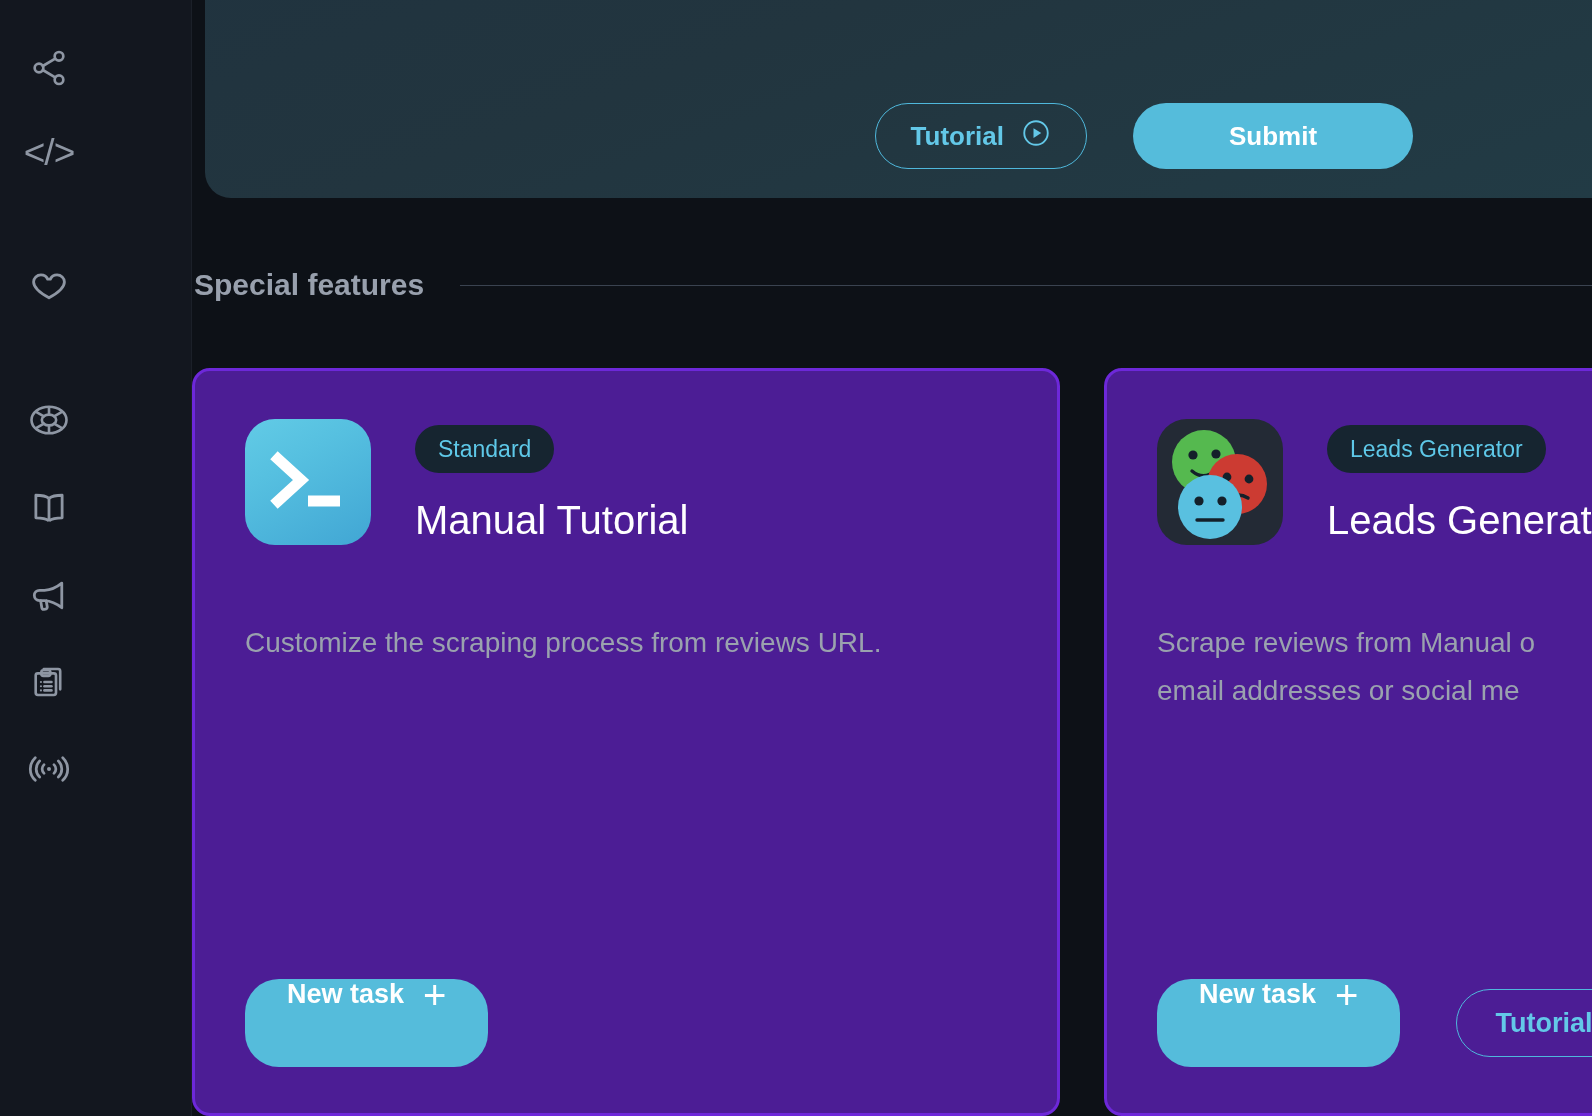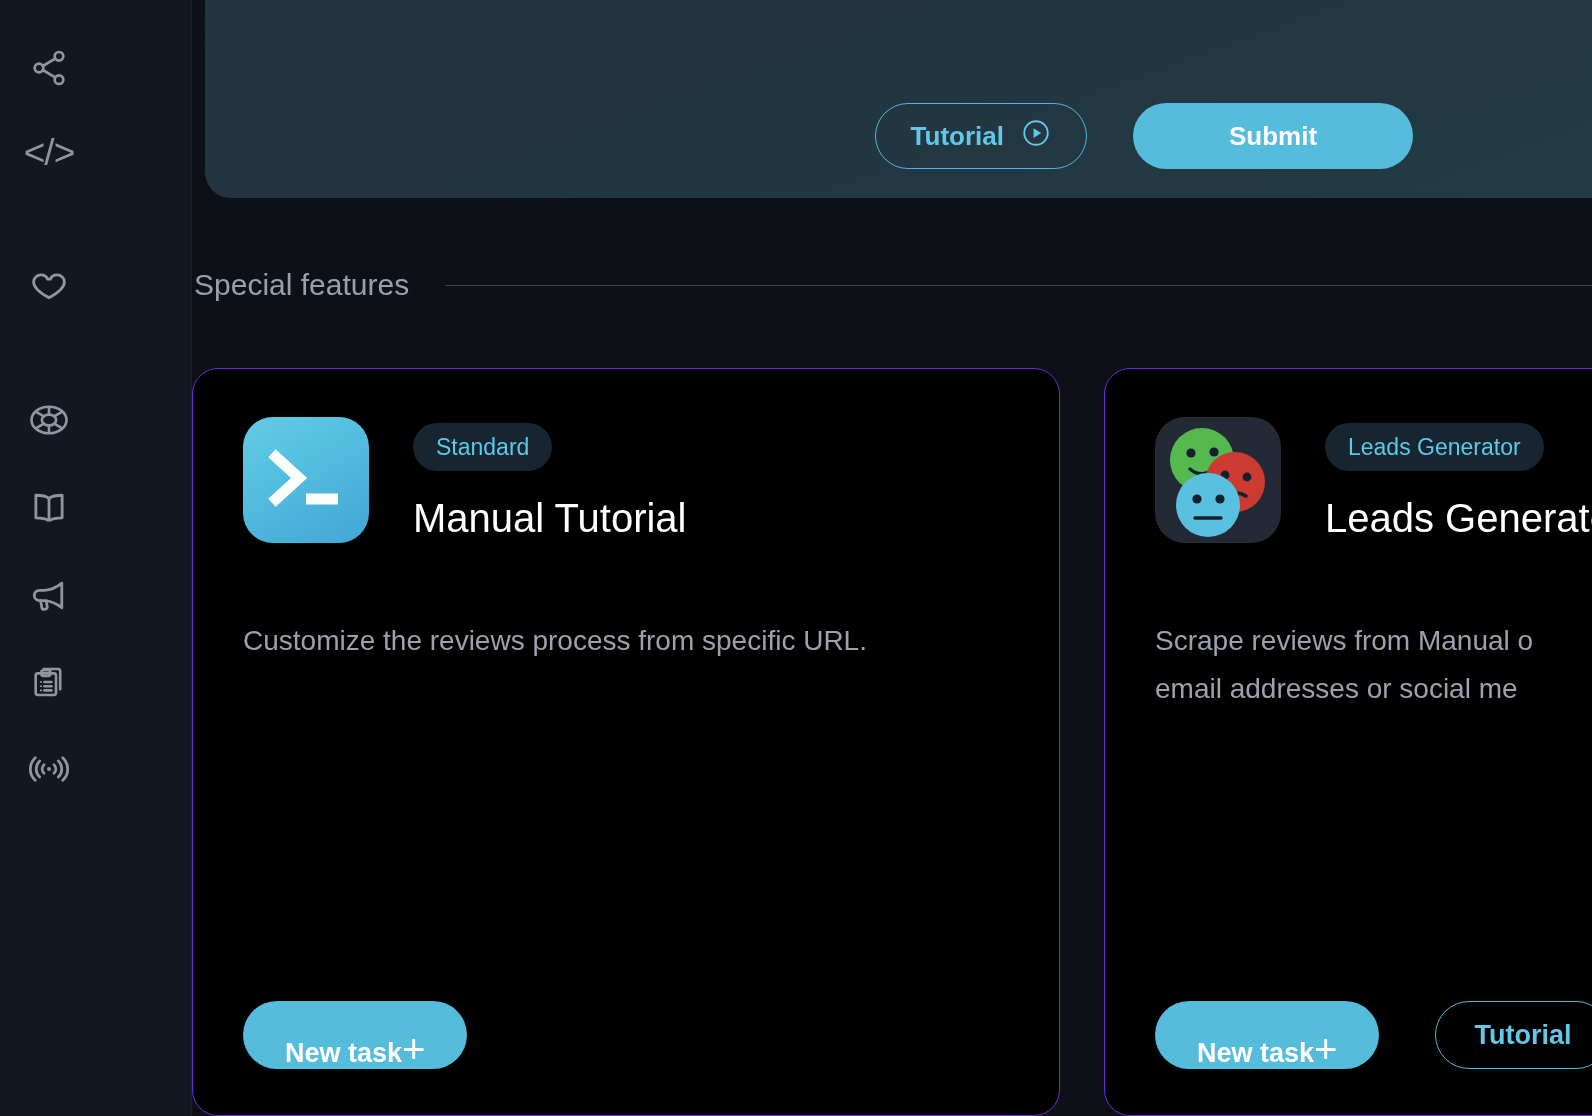--- a/index.html
+++ b/index.html
@@ -106,21 +106,21 @@
     top: 268px;
     width: 1398px;
     display: flex;
     align-items: center;
     gap: 36px;
   }
   .section-title {
     font-size: 30px;
     color: #98a0ad;
     white-space: nowrap;
-    font-weight: 400;
+    font-weight: 700;
     text-align: right;
   }
   .section-rule {
     flex: 1;
     height: 1px;
     background: #3a4350;
   }
 
   
   .cards {
@@ -130,23 +130,23 @@
     width: 1400px;
     height: 760px;
     display: flex;
     gap: 44px;
   }
   .card {
     position: relative;
     flex: 0 0 868px;
     width: 868px;
     height: 748px;
-    border: 1px solid #6d28d9;
-    border-radius: 26px;
-    background: #000000;
+    border: 3px solid #6d28d9;
+    border-radius: 18px;
+    background: #4c1d95;
     overflow: hidden;
   }
   .card-head {
     position: absolute;
     left: 50px;
     top: 48px;
     display: flex;
     align-items: flex-start;
     gap: 44px;
   }
@@ -199,22 +199,23 @@
   .card-foot {
     position: absolute;
     left: 50px;
     bottom: 46px;
     display: flex;
     align-items: center;
     gap: 56px;
   }
   .btn-newtask {
     display: flex;
-    align-items: flex-end;
-    height: 68px;
+    align-items: flex-start;
+    gap: 19px;
+    height: 88px;
     padding: 0 42px;
     border-radius: 34px;
     background: #55bcdb;
     color: #ffffff;
     font-size: 27px;
     font-weight: 700;
     border: none;
     cursor: pointer;
     white-space: nowrap;
   }
@@ -364,21 +365,21 @@
             <path d="M33 40 L56 61 L33 82" stroke="#ffffff" stroke-width="11" stroke-linecap="square" stroke-linejoin="miter"></path>
             <line x1="63" y1="82" x2="95" y2="82" stroke="#ffffff" stroke-width="11" stroke-linecap="butt"></line>
           </svg>
         </div>
         <div class="card-head-right">
           <div class="badge">Standard</div>
           <div class="card-title">Manual Tutorial</div>
         </div>
       </div>
       <div class="card-desc">
-        <span>Customize the reviews process from specific URL.</span>
+        <span>Customize the scraping process from reviews URL.</span>
       </div>
       <div class="card-foot">
         <button class="btn-newtask">
           <span>New task</span>
           <span class="plus-glyph">+</span>
         </button>
       </div>
     </section>
 
     <section class="card">

